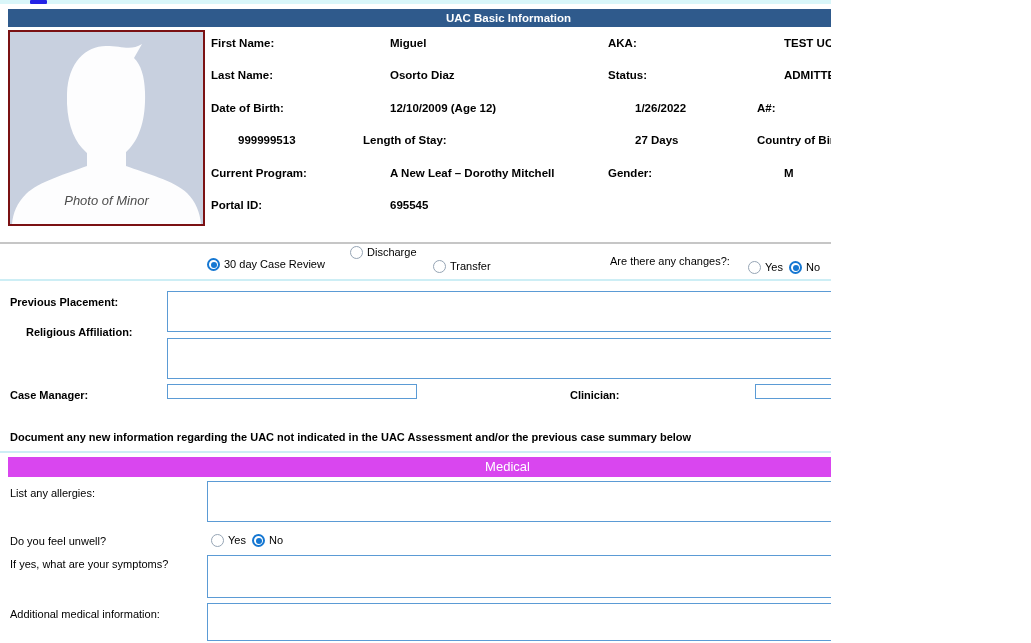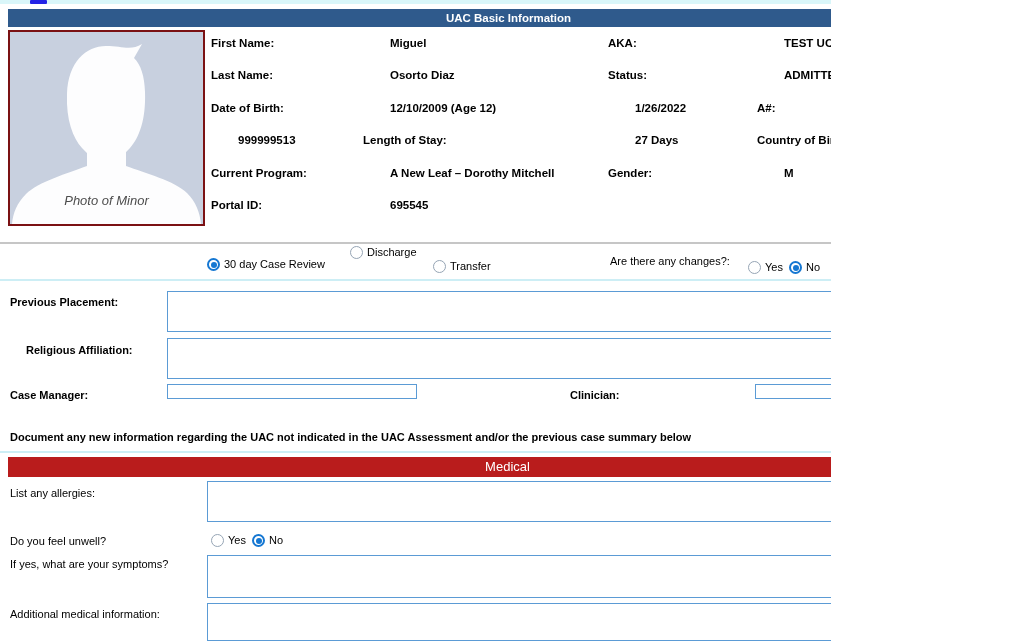--- a/index.html
+++ b/index.html
@@ -7,21 +7,21 @@
   body { font-family:"Liberation Sans", sans-serif; color:#000; }
   #app { position:relative; width:831px; height:643px; background:#fff; overflow:hidden; }
 
   .top-strip { position:absolute; left:0; top:0; width:1031px; height:4px; background:#d9f6f9; }
   .clipped-link { position:absolute; left:30px; top:0; width:17px; height:4px; background:#2323e6; border-radius:1px; }
   .page-right-edge { position:absolute; left:1029px; top:0; width:1px; height:643px; background:#ececec; }
 
   .section-bar { position:absolute; left:8px; width:1001px; height:18px; background:#2f5a8c;
     color:#fff; font-size:11.5px; font-weight:bold; text-align:center; line-height:18px; }
   .header-bar { top:9px; }
-  .medical-bar { top:457px; width:999px; height:20px; background:#b91c1c; font-size:13px; font-weight:normal; line-height:20px; }
+  .medical-bar { top:457px; width:999px; height:20px; background:#d946ef; font-size:13px; font-weight:normal; line-height:20px; }
 
   .photo-box { position:absolute; left:8px; top:30px; width:197px; height:196px;
     border:2px solid #7b1113; background:#c8d0df; overflow:hidden; }
   .photo-box svg { position:absolute; left:0; top:0; }
   .photo-caption { position:absolute; left:0; right:0; bottom:16px; text-align:center;
     font-style:italic; font-size:13px; color:#4d4d4d; }
 
   .info-grid { position:absolute; left:211px; top:30px; width:816px; padding-top:7px;
     display:grid; grid-template-columns:152px 245px 149px 1fr; grid-auto-rows:32.4px; }
   .info-grid .lbl { font-weight:bold; font-size:11.5px; }
@@ -119,21 +119,21 @@
   </span>
   <span class="opt" style="left:789px; top:261px;">
     <span class="radio sel"></span><span class="rlabel">No</span>
   </span>
 
   <div class="hr-blue1"></div>
 
   <div class="f-label" style="left:10px; top:296px;">Previous Placement:</div>
   <div class="ta" style="left:167px; top:291px; width:799px; height:41px;"></div>
 
-  <div class="f-label" style="left:10px; top:344px;padding-left:16px;">Religious Affiliation:</div>
+  <div class="f-label" style="left:10px; top:326px;padding-left:16px;">Religious Affiliation:</div>
   <div class="ta" style="left:167px; top:338px; width:799px; height:41px;"></div>
 
   <div class="f-label" style="left:10px; top:389px;">Case Manager:</div>
   <input class="ti" style="left: 167px; top: 384px; width: 250px;">
   <div class="f-label" style="left:570px; top:389px;">Clinician:</div>
   <input class="ti" style="left: 755px; top: 384px; width: 252px;">
 
   <div class="instruction">Document any new information regarding the UAC not indicated in the UAC Assessment and/or the previous case summary below</div>
 
   <div class="hr-blue2"></div>

